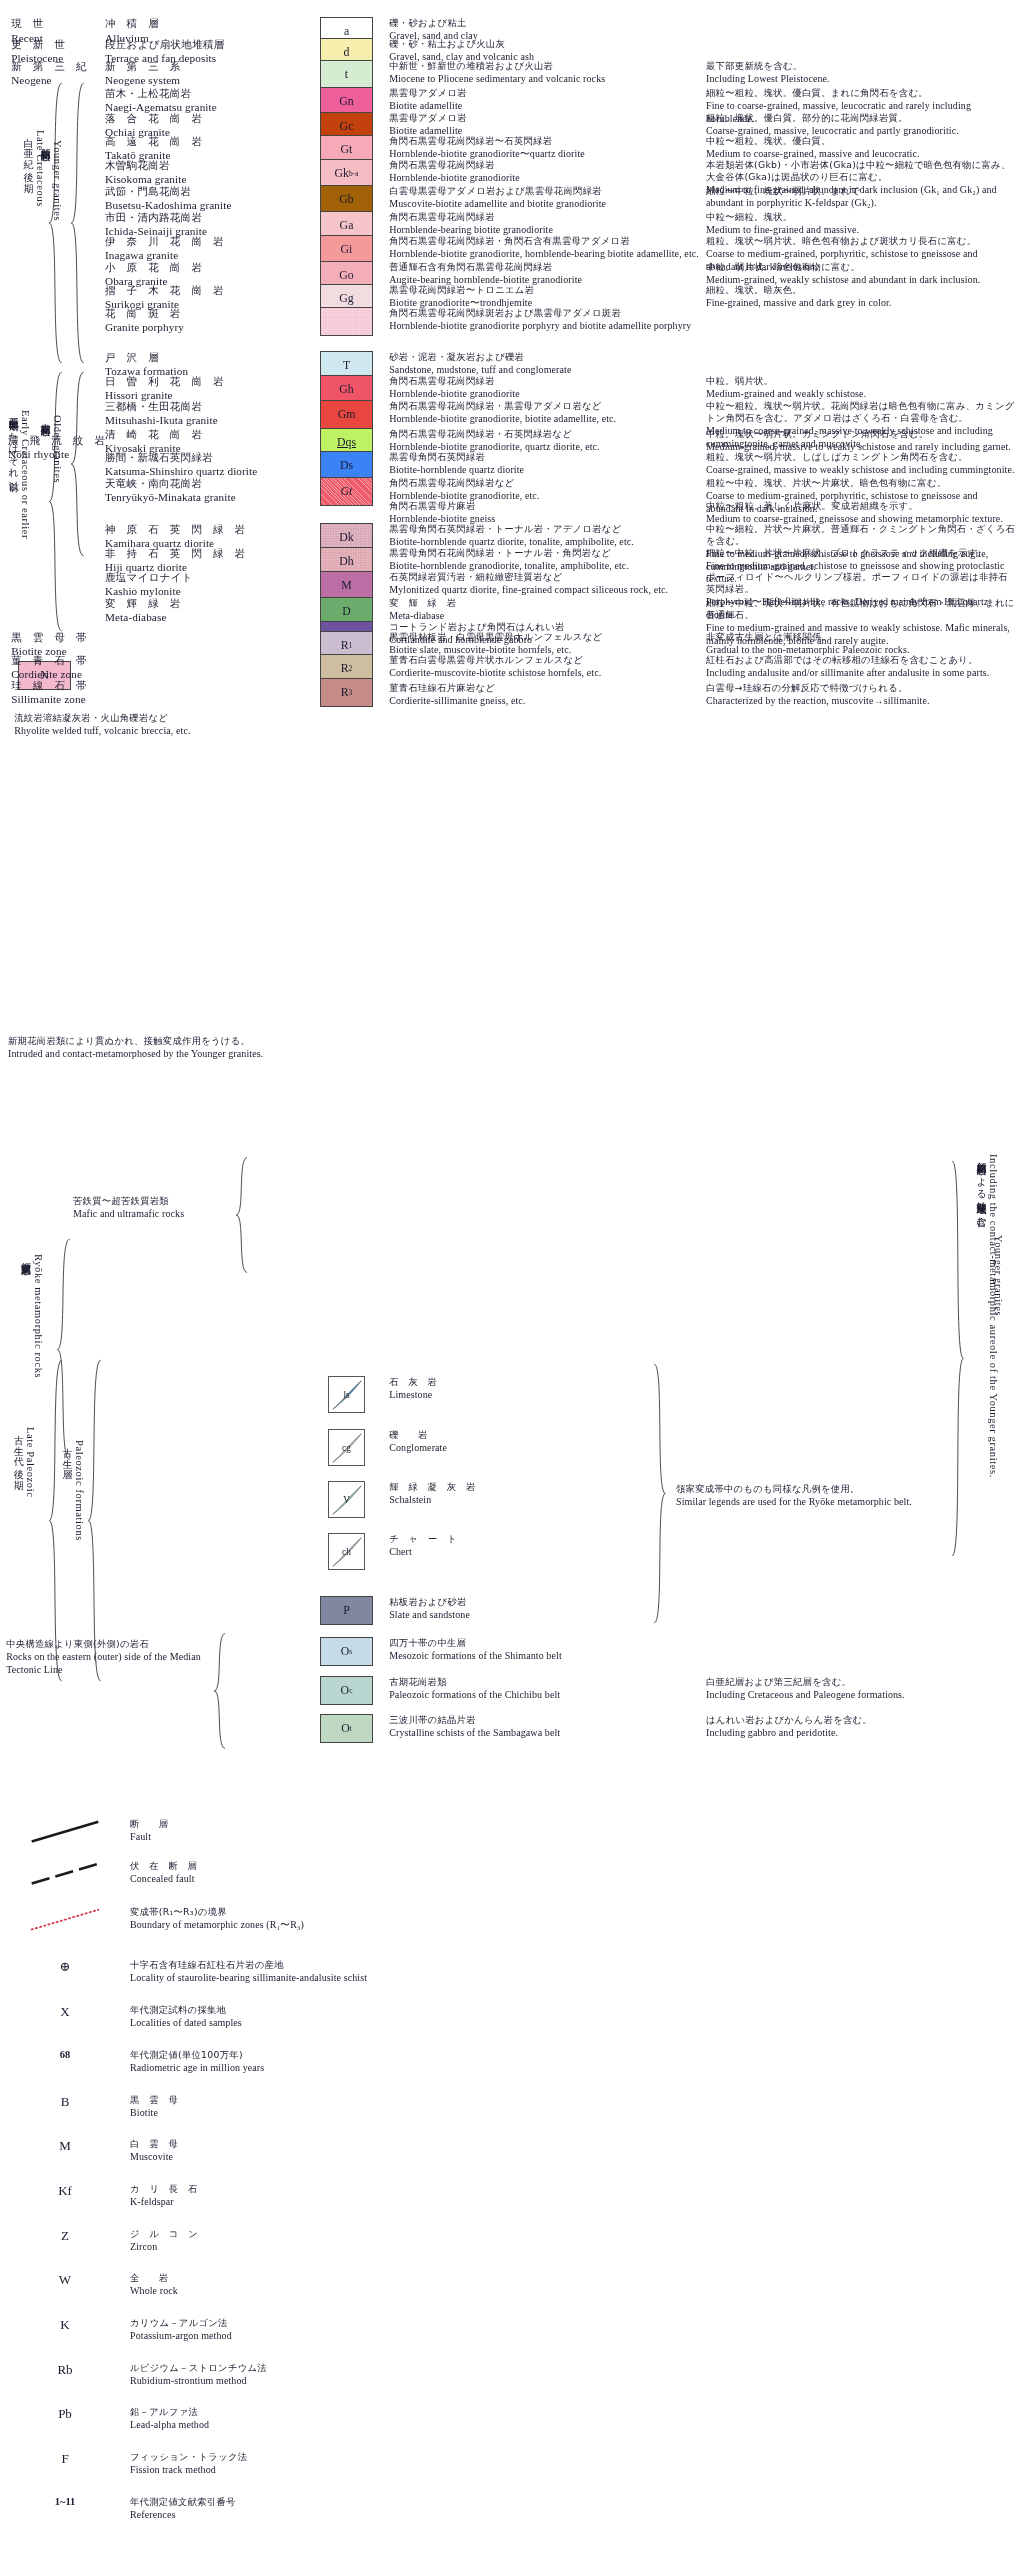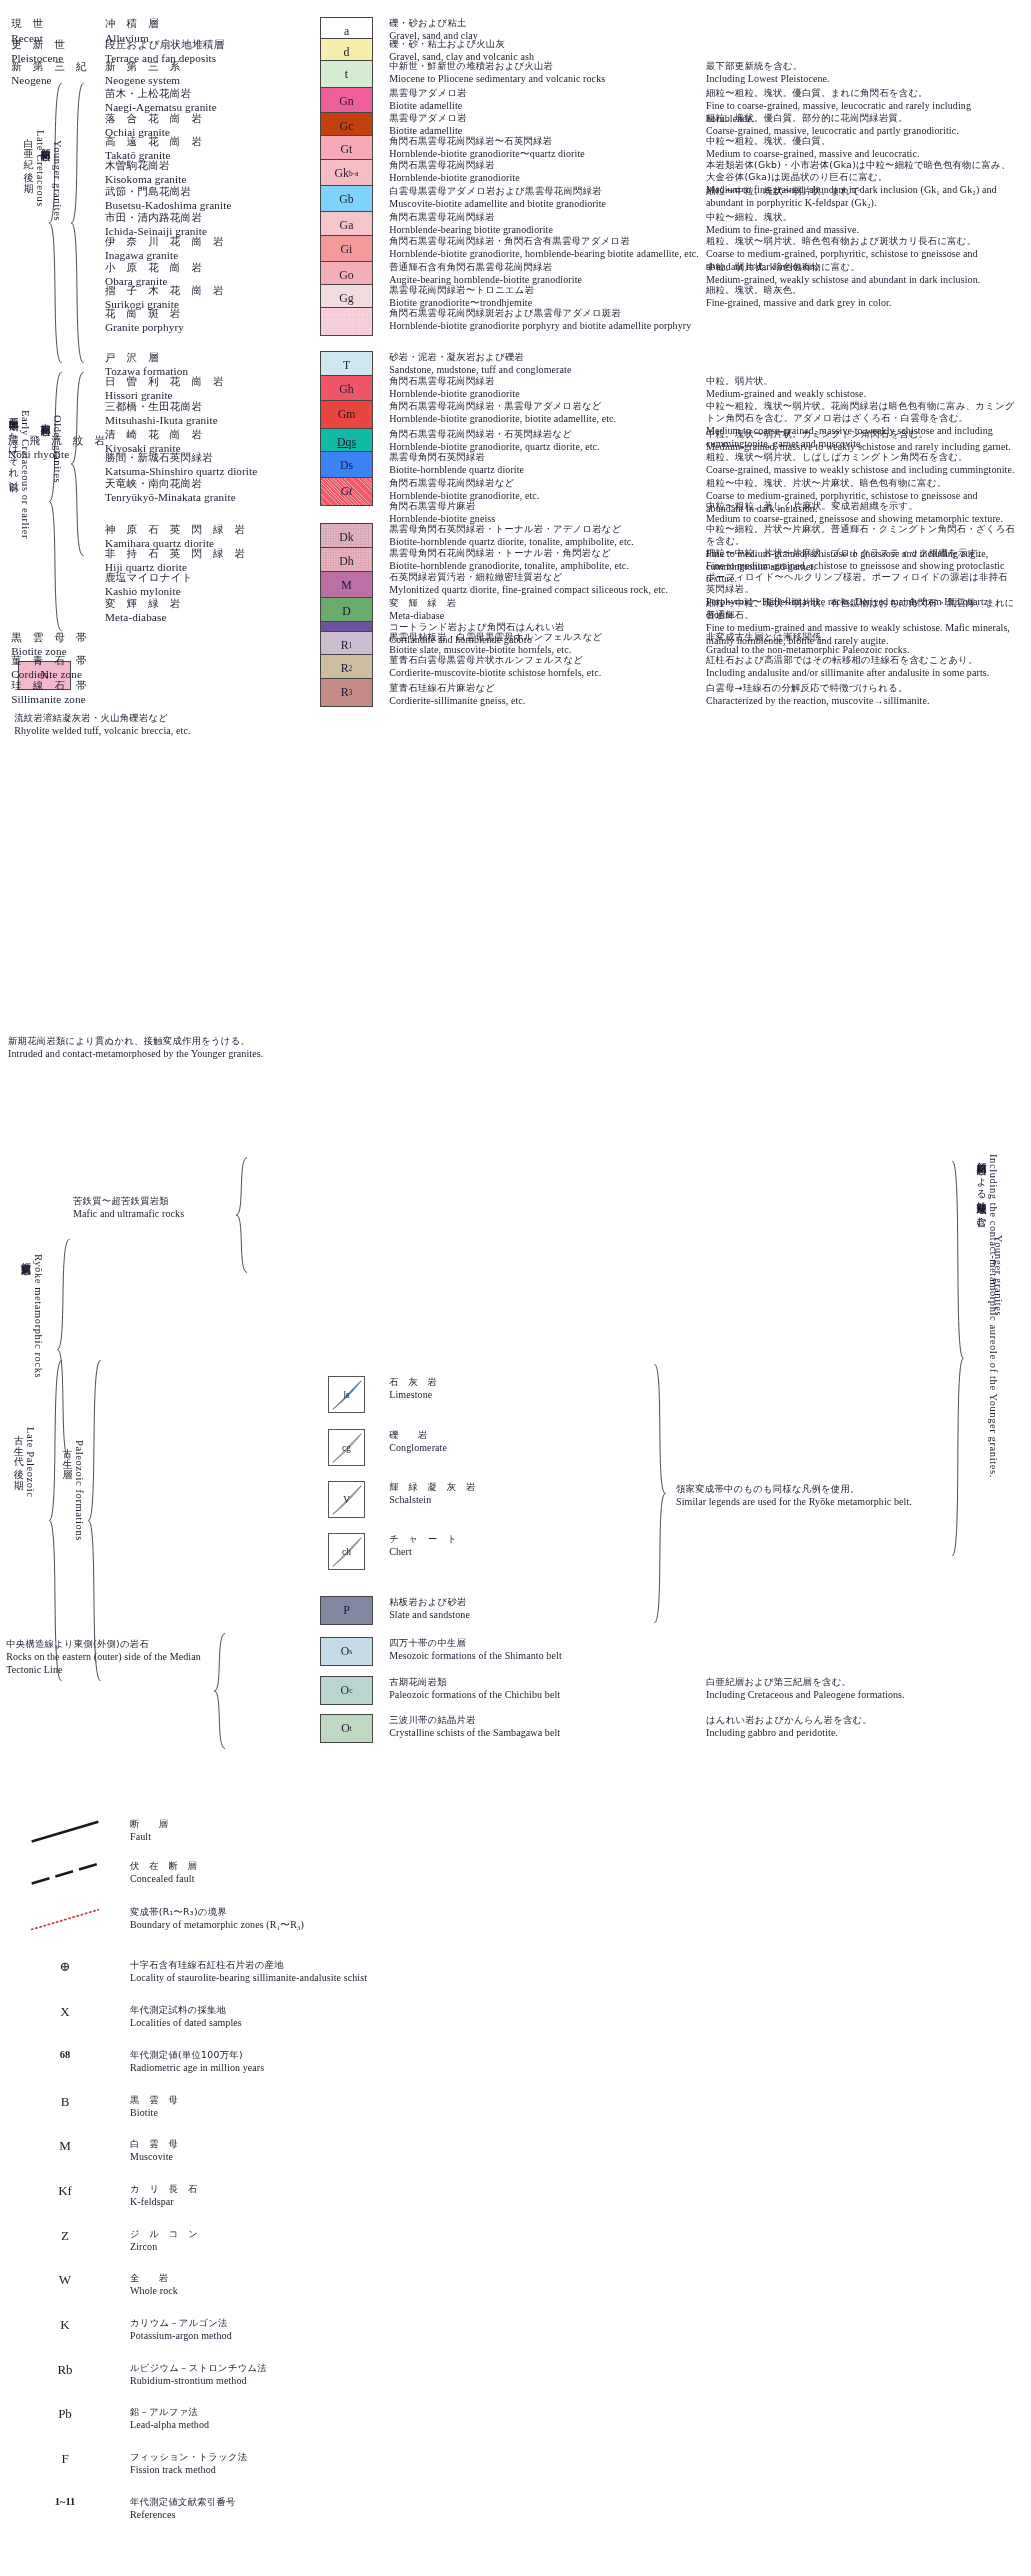--- a/index.html
+++ b/index.html
@@ -206,21 +206,21 @@
         <div class="en sm">Medium to fine-grained, abundant in dark inclusion (Gk₁ and Gk₂) and abundant in porphyritic K-feldspar (Gk₂).</div>
       </div>
     </div>
     <div class="row" style="position: absolute; top: 185px; left: 0px;">
       <div class="c-era"></div>
       <div class="c-name">
         <div class="jp">武節・門島花崗岩</div>
         <div class="en">Busetsu-Kadoshima granite</div>
       </div>
       <div class="c-chip">
-        <div class="chip" style="background-color:#7dd3fc;">
+        <div class="chip" style="background-color:#a16207;">
           <span>Gb</span>
         </div>
       </div>
       <div class="c-rock">
         <div class="jp sm">白雲母黒雲母アダメロ岩および黒雲母花崗閃緑岩</div>
         <div class="en sm">Muscovite-biotite adamellite and biotite granodiorite</div>
       </div>
       <div class="c-note">
         <div class="jp sm">細粒〜中粒。塊状〜弱片状。まれで</div>
       </div>
@@ -397,21 +397,21 @@
         <div class="en sm">Medium to coarse-grained, massive to weakly schistose and including cummingtonite, garnet and muscovite.</div>
       </div>
     </div>
     <div class="row" style="position: absolute; top: 428px; left: 0px;">
       <div class="c-era"></div>
       <div class="c-name">
         <div class="jp">清　崎　花　崗　岩</div>
         <div class="en">Kiyosaki granite</div>
       </div>
       <div class="c-chip">
-        <div class="chip" style="background-color:#14b8a6;text-decoration:underline;">
+        <div class="chip" style="background-color:#bef264;text-decoration:underline;">
           <span>Dqs</span>
         </div>
       </div>
       <div class="c-rock">
         <div class="jp sm">角閃石黒雲母花崗閃緑岩・石英閃緑岩など</div>
         <div class="en sm">Hornblende-biotite granodiorite, quartz diorite, etc.</div>
       </div>
       <div class="c-note">
         <div class="jp sm">中粒。塊状〜弱片状。カミングトン角閃石を含む。</div>
         <div class="en sm">Medium-grained, massive to weakly schistose and rarely including garnet.</div>

